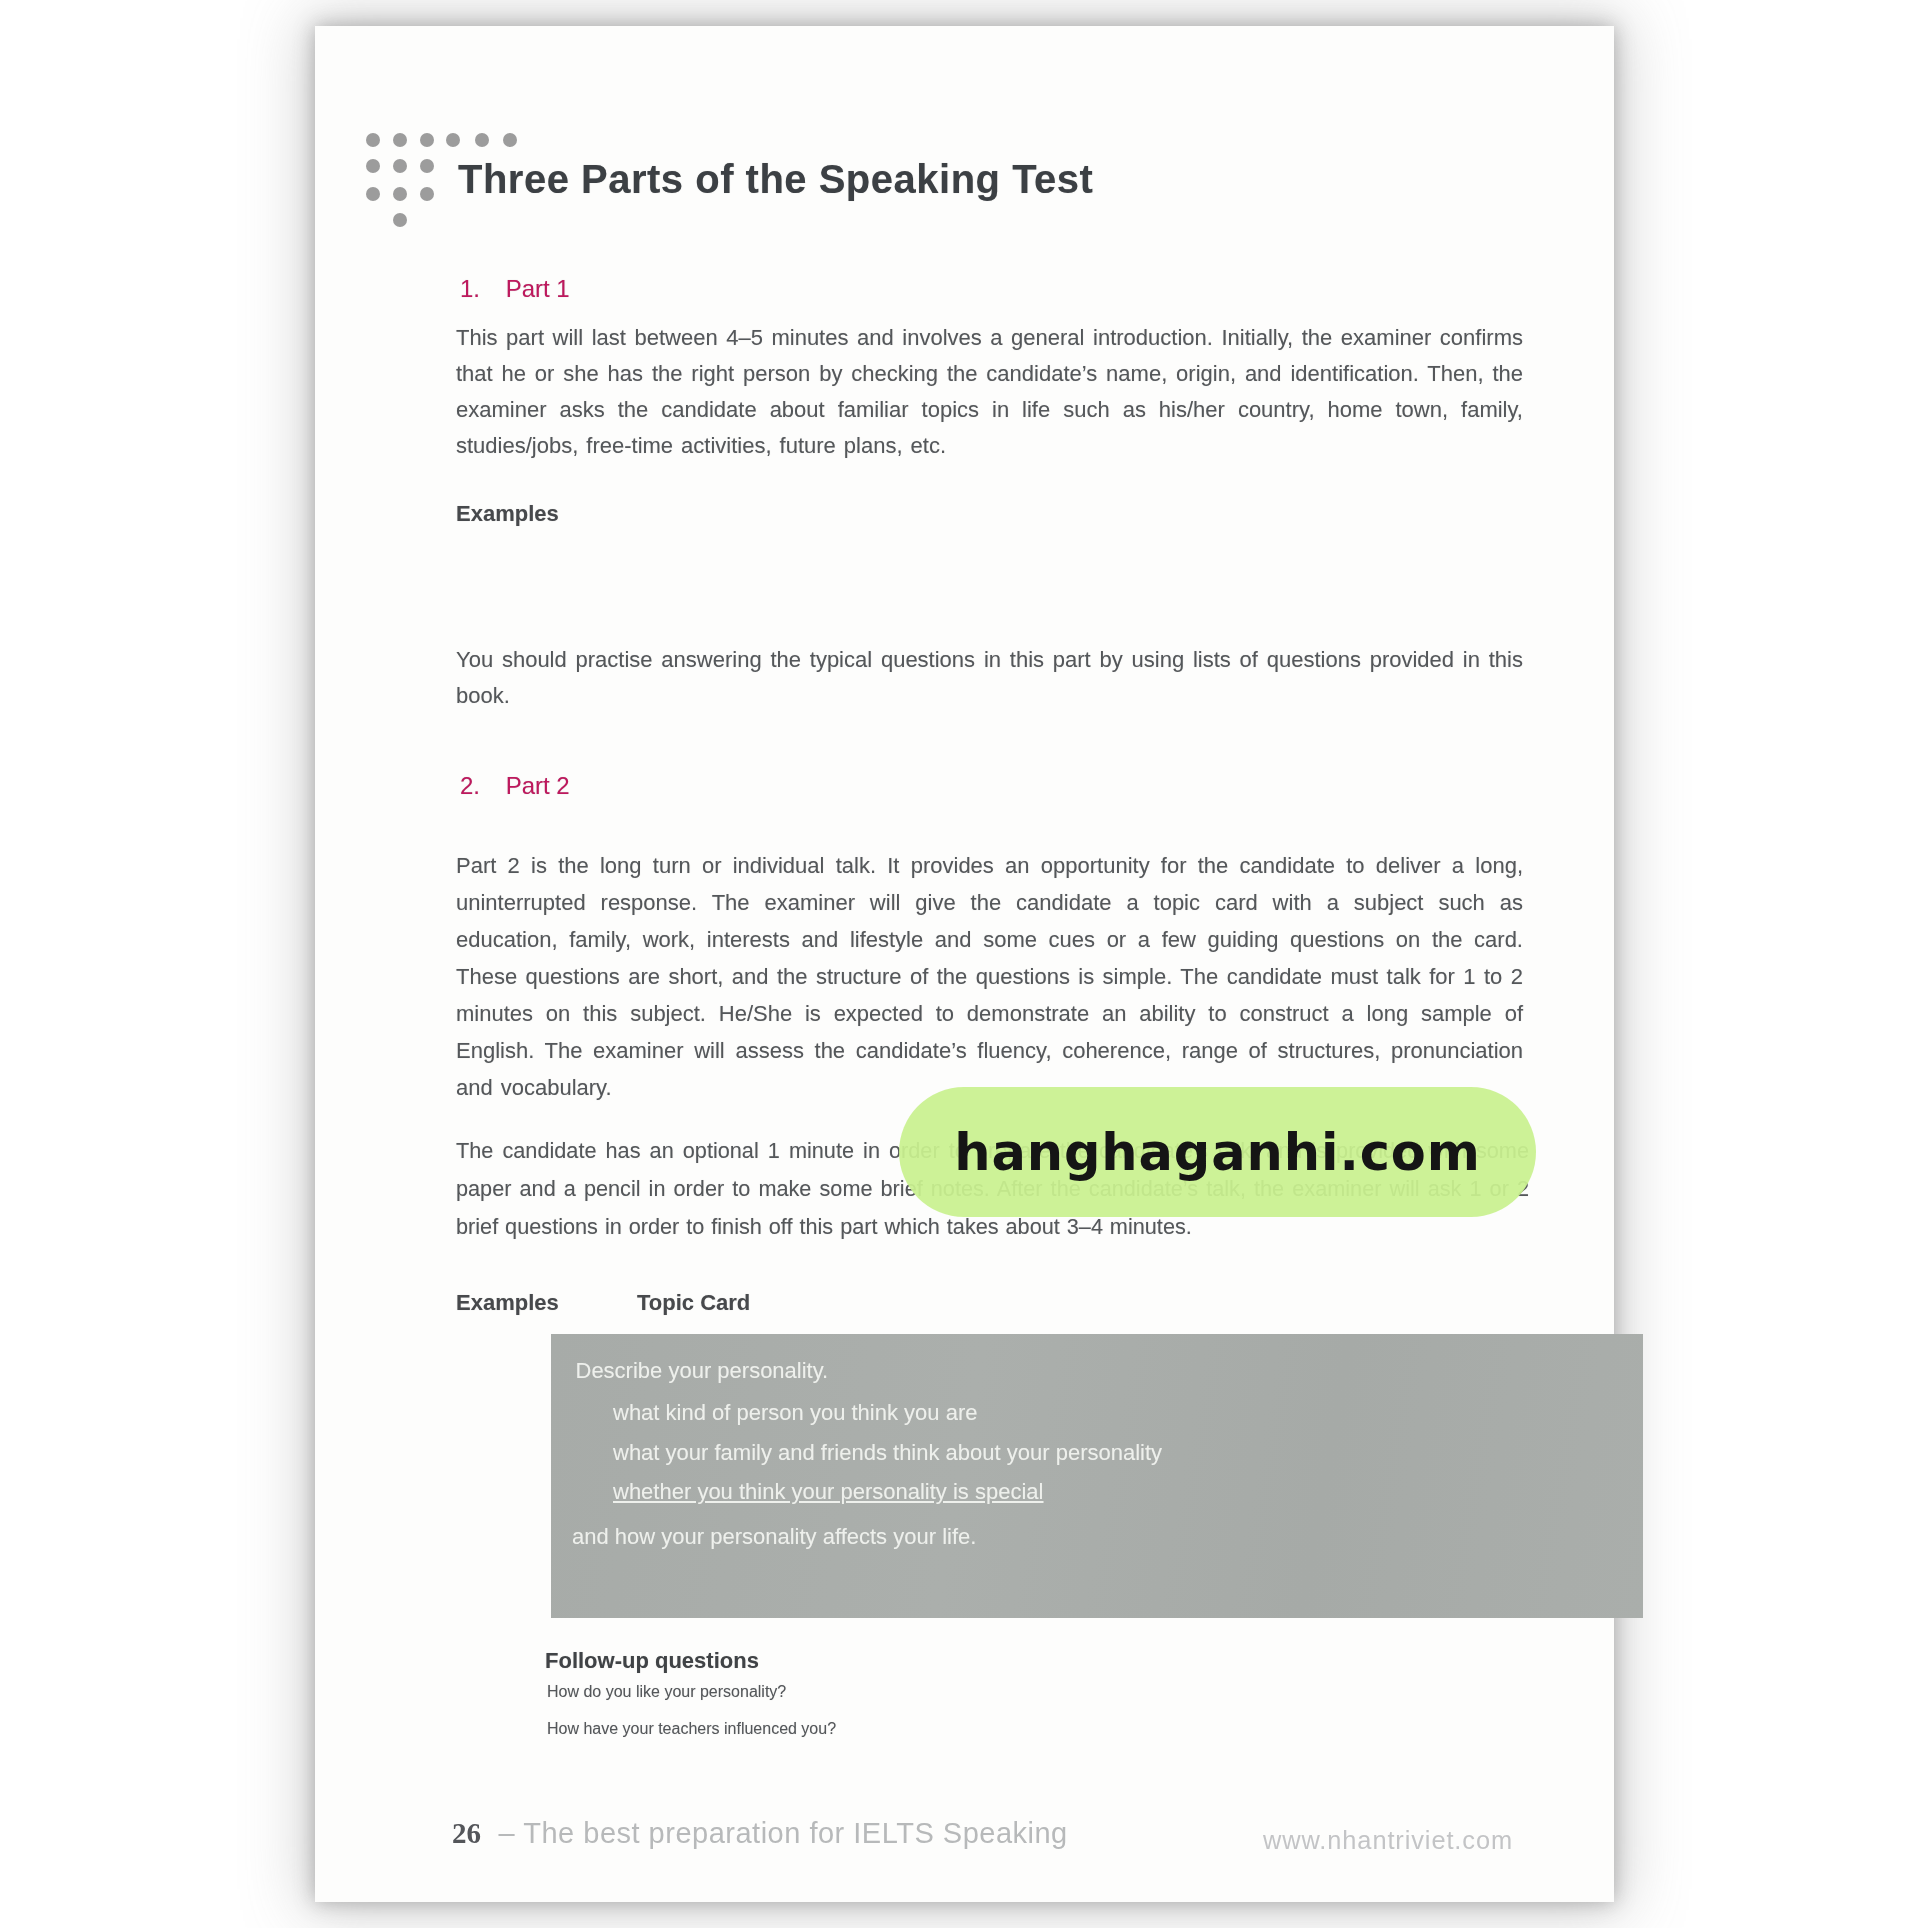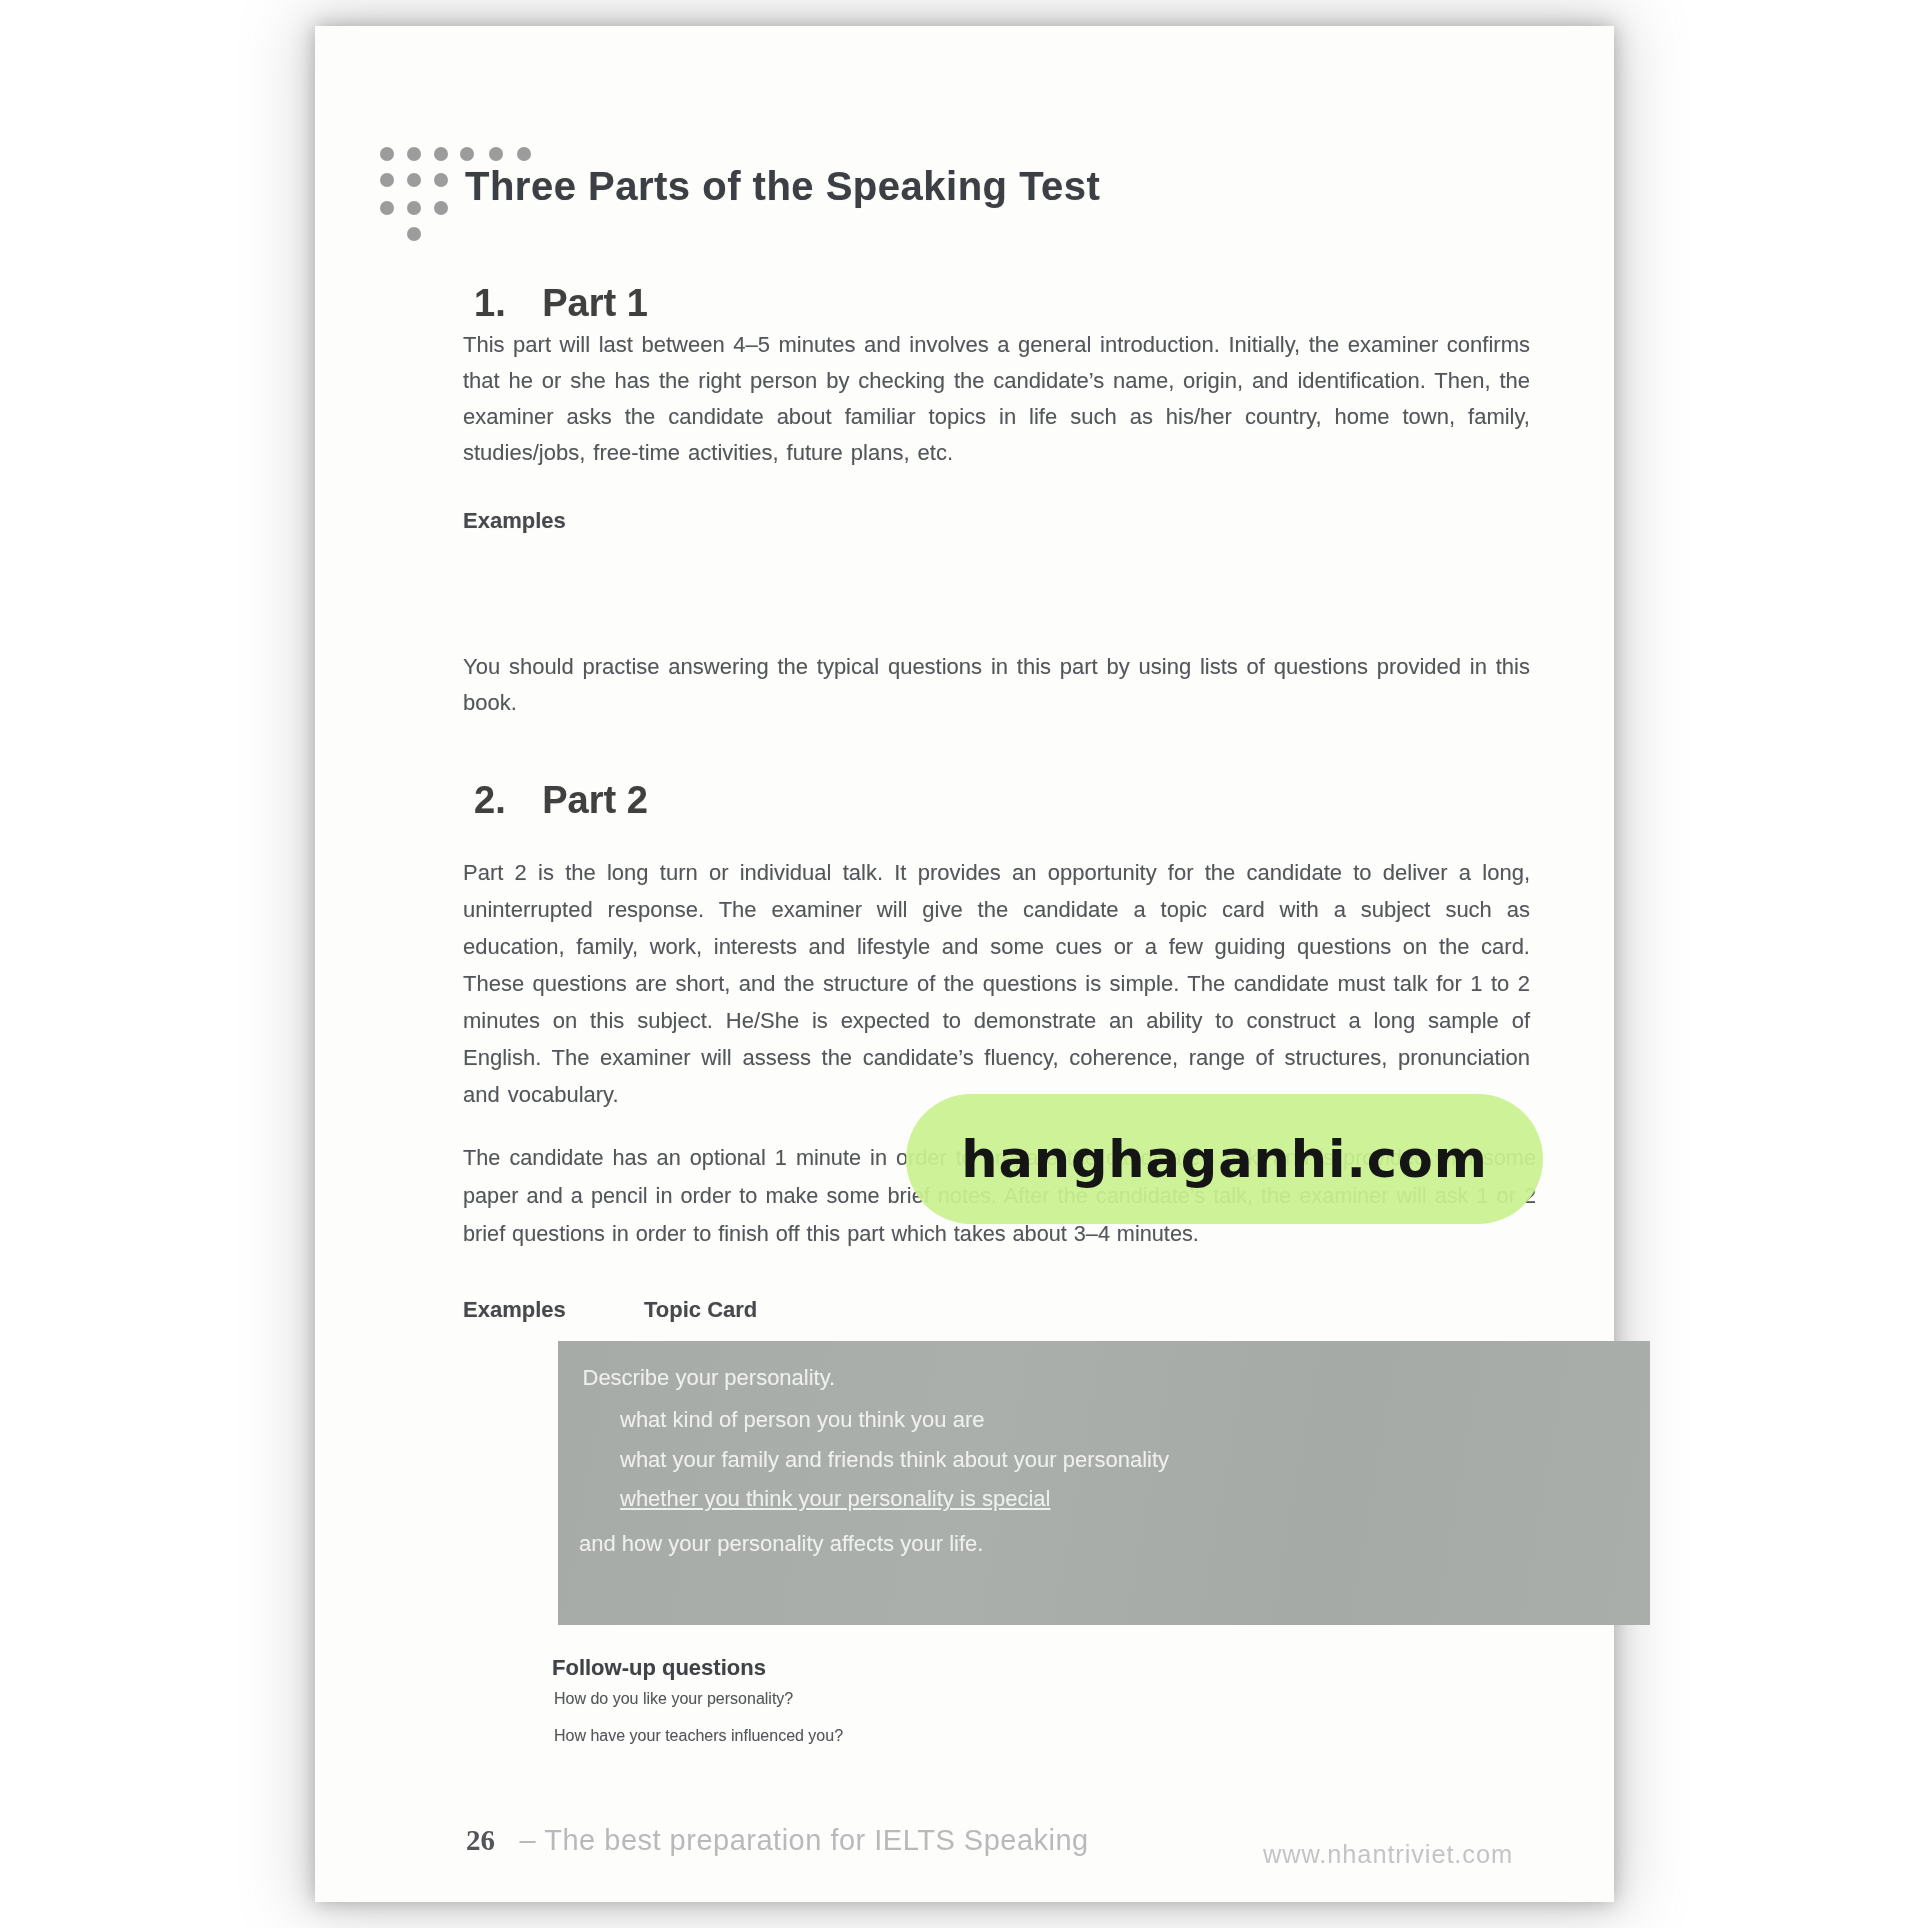--- a/index.html
+++ b/index.html
@@ -9,34 +9,34 @@
     overflow: hidden;
     font-family: "Liberation Sans", sans-serif;
   }
   .canvas { position: relative; width: 1928px; height: 1928px; }
   .page {
     position: absolute; left: 315px; top: 26px;
     width: 1299px; height: 1876px;
     background: #fdfdfc;
     box-shadow: 0 0 19px rgba(95,95,95,0.45), 0 0 61px 9.4px rgba(120,120,120,0.35);
   }
-  .page * { position: absolute; margin: 11px; }
+  .page * { position: absolute; margin: 4px; }
   
   .dot {
     width: 14px; height: 14px; border-radius: 50%;
     background: #9c9c9c;
   }
   .title {
     left: 139px; top: 126px;
     font-size: 40px; font-weight: bold; letter-spacing: 0.5px;
     color: #3c4044; line-height: 47px; white-space: nowrap;
     text-shadow: 0 0 0.9px rgba(70,70,70,0.35);
   }
   .h2 {
-    font-size: 38px; font-weight: bold; color: #404040;
+    font-size: 24px; font-weight: normal; color: #be185d;
     white-space: nowrap; text-shadow: 0 0 0.9px rgba(70,70,70,0.3);
   }
   .h2 .h2-num { position: static; margin-right: 15px; }
   .h2 .h2-text { position: static; }
   .h2-part1 { left: 137px; top: 245px; }
   .h2-part2 { left: 137px; top: 742px; }
   .body {
     left: 137px; width: 1067px;
     font-size: 22px; line-height: 36px; color: #54575a;
     text-align: justify; word-spacing: 1.9px;

